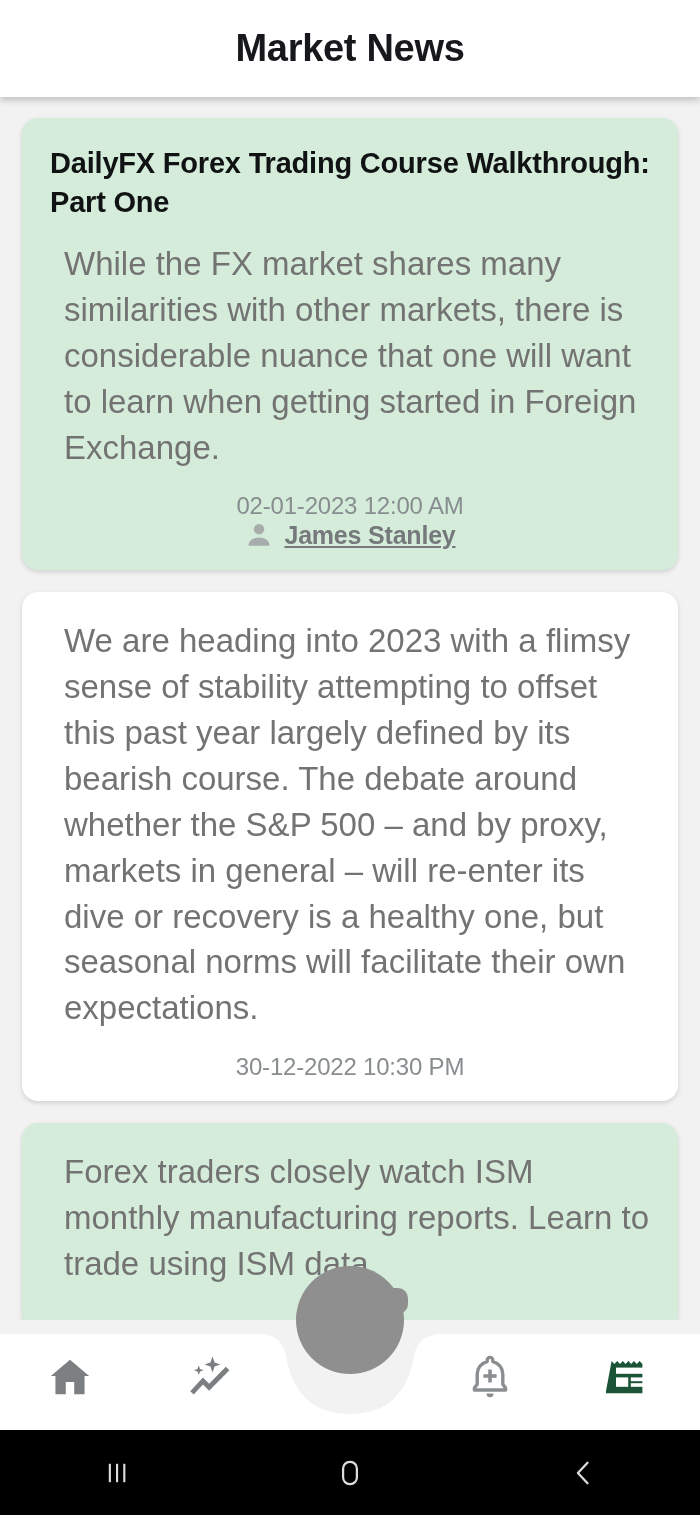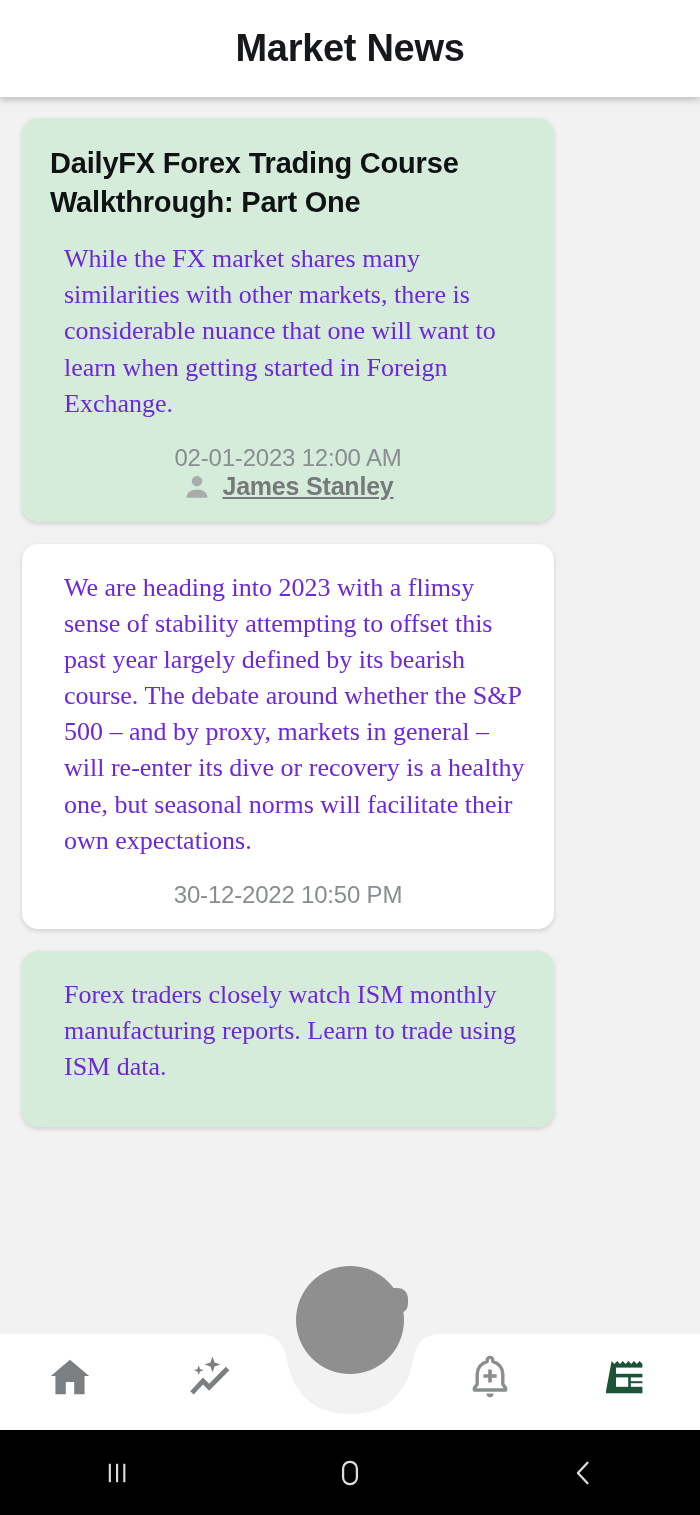--- a/index.html
+++ b/index.html
@@ -38,45 +38,44 @@
     position: absolute;
     top: 97px; left: 0;
     width: 700px; height: 1223px;
     background: #f2f2f2;
     padding: 21px 22px 0 22px;
     overflow: hidden;
     z-index: 5;
   }
 
   .card {
-    width: 532px;
+    width: 656px;
     border-radius: 16px;
     padding: 26px 28px 20px 28px;
     margin-bottom: 22px;
     box-shadow: 0 2px 5px rgba(0,0,0,0.14);
     position: relative;
   }
   .card.green { background: #d5ecdb; }
   .card.white { background: #ffffff; }
 
   .card-title {
     font-size: 29px;
     font-weight: bold;
     line-height: 1.33;
     color: #101214;
     letter-spacing: -0.2px;
     margin-bottom: 20px;
   }
   .card-body {
-    font-size: 26px;
+    font-size: 33px;
     line-height: 1.39;
-    color: #6d28d9;
+    color: #737373;
     padding-left: 14px;
     margin-bottom: 22px;
-    font-family: Liberation Serif, serif;
   }
   .card-footer {
     display: flex;
     align-items: center;
     justify-content: space-between;
     flex-direction: column;
   }
   .card-date {
     font-size: 24px;
     color: #888d90;
@@ -176,21 +175,21 @@
             <path d="M3.6 20.5c0-4.2 3.8-6.6 8.4-6.6s8.4 2.4 8.4 6.6z" fill="#a9acad"></path>
           </svg>
           <div class="card-author">James Stanley</div>
         </div>
       </div>
     </div>
 
     <div class="card white">
       <div class="card-body">We are heading into 2023 with a flimsy sense of stability attempting to offset this past year largely defined by its bearish course. The debate around whether the S&amp;P 500 – and by proxy, markets in general – will re-enter its dive or recovery is a healthy one, but seasonal norms will facilitate their own expectations.</div>
       <div class="card-footer">
-        <div class="card-date">30-12-2022 10:50 PM</div>
+        <div class="card-date">30-12-2022 10:30 PM</div>
       </div>
     </div>
 
     <div class="card green">
       <div class="card-body">Forex traders closely watch ISM monthly manufacturing reports. Learn to trade using ISM data.</div>
     </div>
 
   </div>
 
   <div class="bottomnav">

